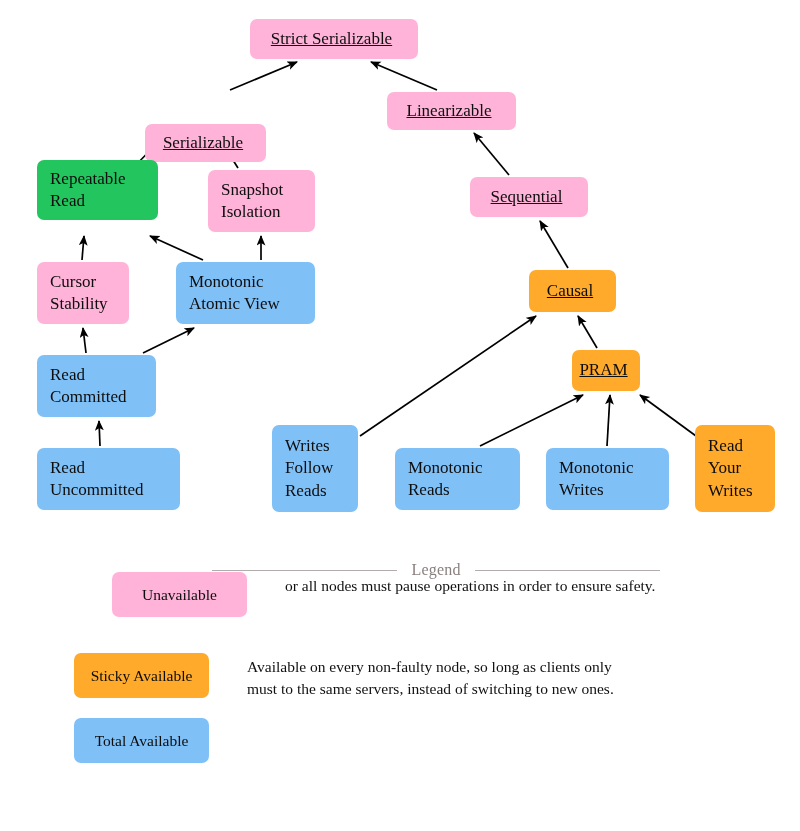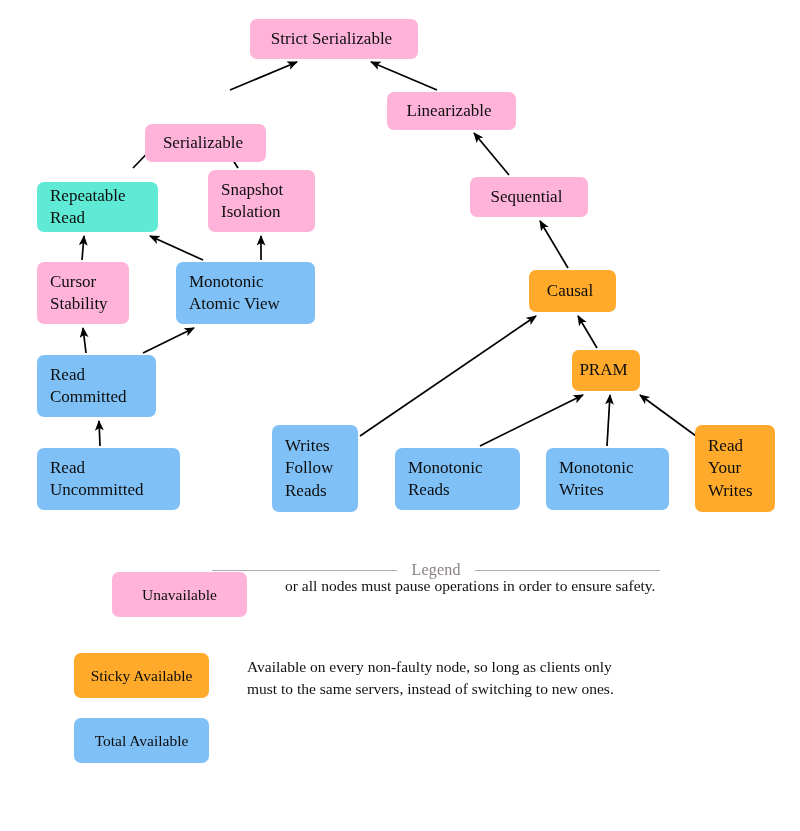--- a/index.html
+++ b/index.html
@@ -34,21 +34,21 @@
     border-radius: 7px;
     display: flex;
     flex-direction: column;
     justify-content: center;
     font-size: 17px;
     line-height: 1.30;
     color: #0d0d0d;
     padding: 6px 13px;
     white-space: pre-line;
   }
-  .node.center { text-align: center; align-items: center; padding-left: 8px; }
+  .node.center { text-align: center; align-items: center; padding-left: 8px;  text-decoration: underline;}
   .node.left { text-align: left; align-items: flex-start; }
 
   
   #legend-wrap {
     position: absolute;
     left: 0;
     top: 540px;
     width: 800px;
     height: 291px;
     margin-left: 36px;
@@ -128,21 +128,21 @@
         <line x1="360" y1="436" x2="536" y2="316" stroke="#000000" stroke-width="1.7" marker-end="url(#arrowhead)"></line>
         <line x1="480" y1="446" x2="583" y2="395" stroke="#000000" stroke-width="1.7" marker-end="url(#arrowhead)"></line>
         <line x1="607" y1="446" x2="610" y2="395" stroke="#000000" stroke-width="1.7" marker-end="url(#arrowhead)"></line>
         <line x1="696" y1="436" x2="640" y2="395" stroke="#000000" stroke-width="1.7" marker-end="url(#arrowhead)"></line>
       </g>
   </svg>
   <div id="nodes-layer">
       <div class="node center" style="left: 250px; top: 19px; width: 168px; height: 40px; background: rgb(255, 179, 217);">Strict Serializable</div>
       <div class="node center" style="left: 145px; top: 92px; width: 121px; height: 38px; background: rgb(255, 179, 217); margin-top: 32px;">Serializable</div>
       <div class="node center" style="left: 387px; top: 92px; width: 129px; height: 38px; background: rgb(255, 179, 217);">Linearizable</div>
-      <div class="node left" style="left: 37px; top: 182px; width: 121px; height: 50px; background: #5eead4;">Repeatable
+      <div class="node left" style="left: 37px; top: 160px; width: 121px; height: 60px; background: #22c55e;">Repeatable
 Read</div>
       <div class="node left" style="left: 208px; top: 170px; width: 107px; height: 62px; background: rgb(255, 179, 217);">Snapshot
 Isolation</div>
       <div class="node center" style="left: 470px; top: 177px; width: 118px; height: 40px; background: rgb(255, 179, 217);">Sequential</div>
       <div class="node left" style="left: 37px; top: 262px; width: 92px; height: 62px; background: rgb(255, 179, 217);">Cursor
 Stability</div>
       <div class="node left" style="left: 176px; top: 262px; width: 139px; height: 62px; background: rgb(127, 192, 247);">Monotonic
 Atomic View</div>
       <div class="node center" style="left: 529px; top: 270px; width: 87px; height: 42px; background: rgb(255, 170, 43);">Causal</div>
       <div class="node left" style="left: 37px; top: 355px; width: 119px; height: 62px; background: rgb(127, 192, 247);">Read

